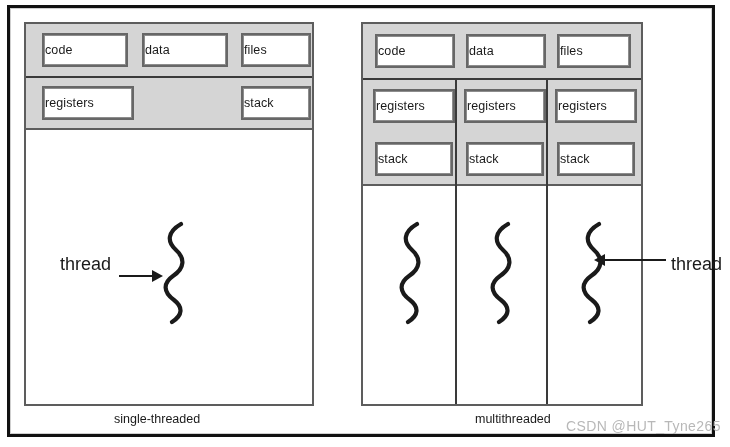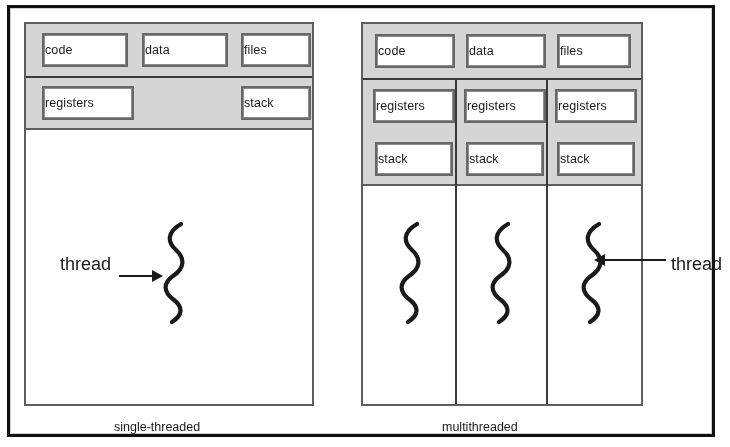--- a/index.html
+++ b/index.html
@@ -90,24 +90,23 @@
     width: 2px;
     background: #3a3a3a;
   }
 
   
   .caption {
     position: absolute;
     font-size: 12.5px;
     color: #1a1a1a;
     white-space: nowrap;
-    margin-top: 8px;
   }
   #caption-single { left: 104px; top: 404px; }
-  #caption-multi  { left: 432px; top: 404px; }
+  #caption-multi  { left: 465px; top: 404px; }
 
   
   .thread-label {
     position: absolute;
     font-size: 18px;
     color: #1a1a1a;
     white-space: nowrap;
   }
   #thread-label-left  { left: 50px;  top: 246px; }
   #thread-label-right { left: 661px; top: 246px; }
@@ -230,13 +229,14 @@
 
   <svg class="arrow-svg" style="left:584px; top:244px;" width="72" height="16" viewBox="0 0 72 16">
     <line x1="72" y1="8" x2="11" y2="8" stroke="#1a1a1a" stroke-width="2.2"></line>
     <polygon points="11,2 0,8 11,14" fill="#1a1a1a"></polygon>
   </svg>
 
   <span class="thread-label" id="thread-label-right">thread</span>
 
   <span class="caption" id="caption-multi">multithreaded</span>
 
+  <span id="watermark">CSDN @HUT_Tyne265</span>
 </div>
 
 </body></html>

